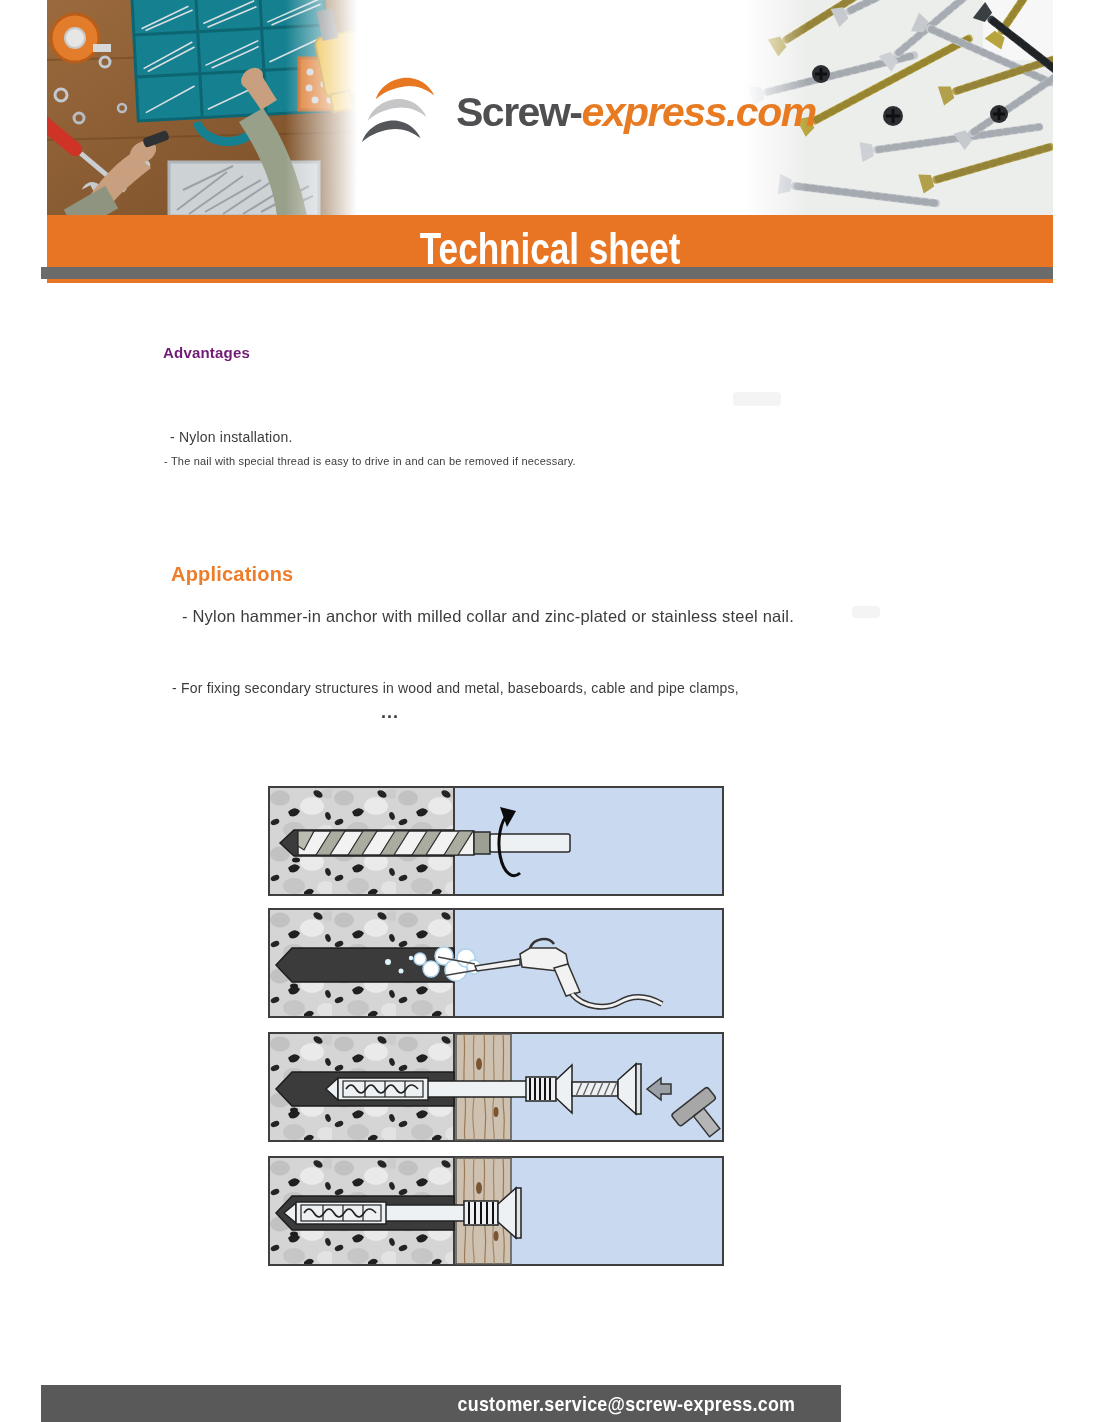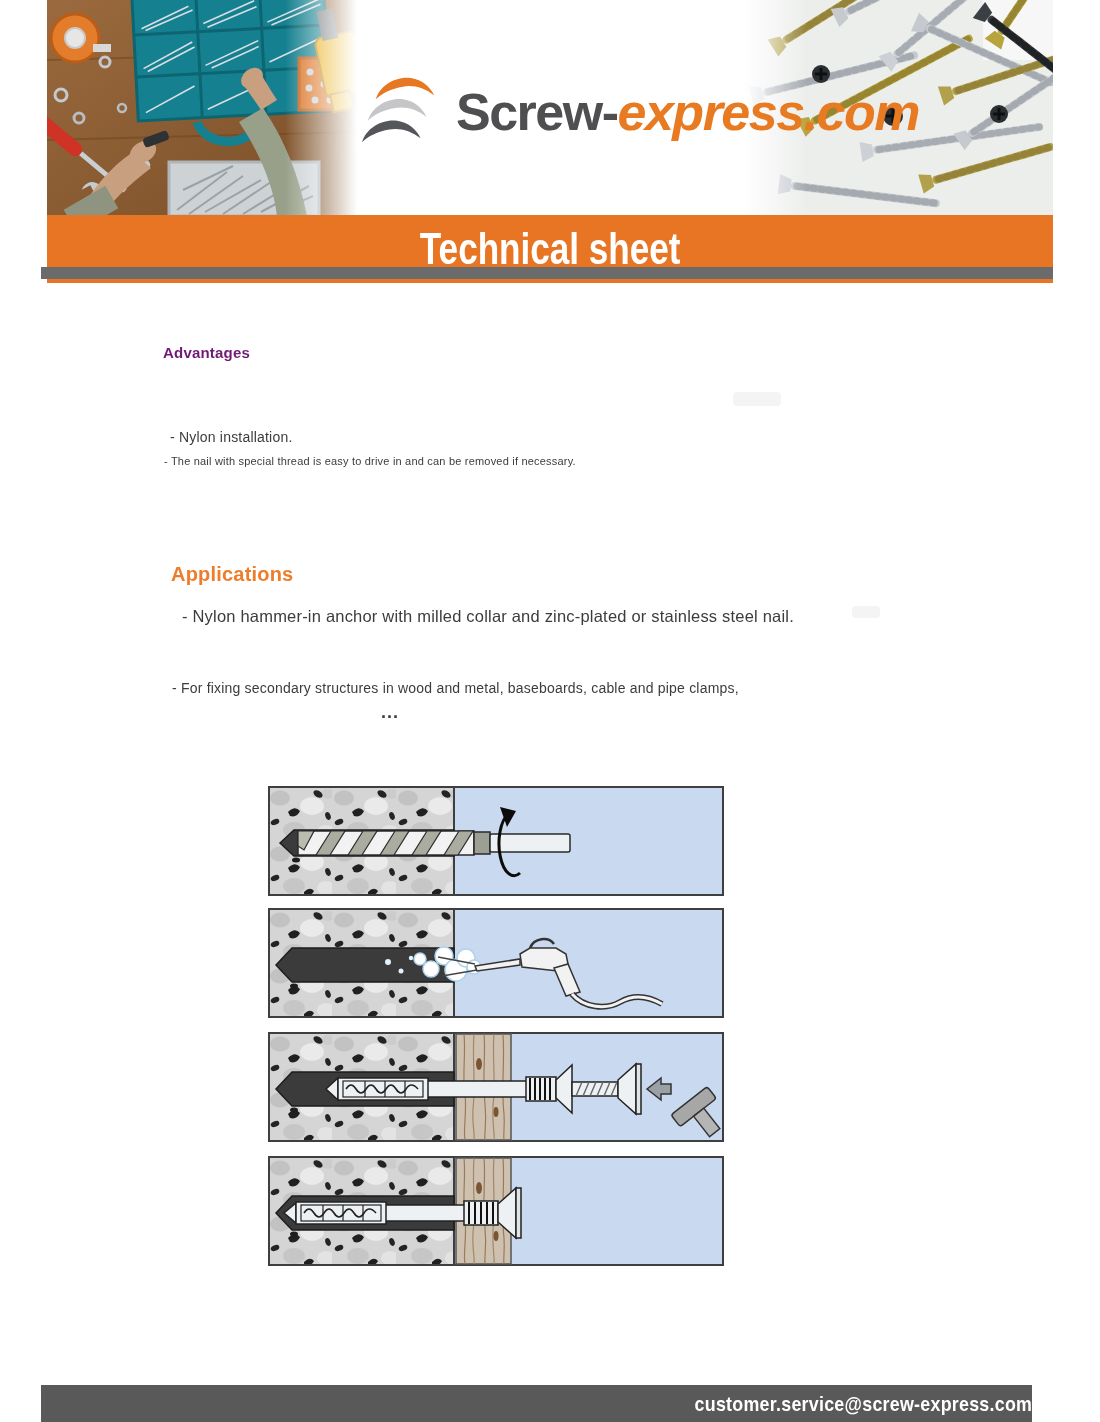--- a/index.html
+++ b/index.html
@@ -5,21 +5,21 @@
   html,body{margin:0;padding:0;background:#e9e9e9;}
   #page{
     position:relative;width:1100px;height:1422px;margin:0 auto;background:#ffffff;
     font-family:"Liberation Sans",sans-serif;overflow:hidden;
   }
   
   .photo{position:absolute;top:0;width:310px;height:215px;}
   .photo-left{left:47px;}
   .photo-right{left:743px;}
   .logo{position:absolute;left:360px;top:70px;height:84px;display:flex;align-items:center;gap:8px;}
-  .logo-text{font-size:52px;font-weight:bold;letter-spacing:-1.5px;white-space:nowrap;}
+  .logo-text{font-size:41px;font-weight:bold;letter-spacing:-1.5px;white-space:nowrap;}
   .logo-text .t1{color:#4f4f52;}
   .logo-text .t2{color:#e87a22;font-style:italic;}
   
   .banner{position:absolute;left:47px;top:215px;width:1006px;height:68px;background:#e87524;
           display:flex;align-items:center;justify-content:center;}
   .banner-title{color:#ffffff;font-size:45px;font-weight:bold;letter-spacing:0;
                 transform:scaleX(0.78);white-space:nowrap;}
   .banner-shadow{position:absolute;left:41px;top:267px;width:1012px;height:12px;background:#6b6b6b;}
   
   .txt{position:absolute;color:#3c3c3c;white-space:nowrap;letter-spacing:0.2px;}
@@ -31,22 +31,22 @@
   .app-i0{left:182px;top:607px;font-size:16.5px;}
   .app-i1{left:172px;top:680px;font-size:14px;}
   .app-i2{left:381px;top:702px;font-size:18px;font-weight:bold;letter-spacing:1px;}
   .smudge{position:absolute;background:#f4f4f4;border-radius:4px;}
   .smudge1{left:733px;top:392px;width:48px;height:14px;}
   .smudge2{left:852px;top:606px;width:28px;height:12px;}
   
   .panel{position:absolute;left:268px;width:456px;height:110px;}
   .p1{top:786px;} .p2{top:908px;} .p3{top:1032px;} .p4{top:1156px;}
   
-  .footer-bar{position:absolute;left:41px;top:1385px;width:991px;height:37px;background:#595959;
-              display:flex;align-items:center;justify-content:flex-end;box-sizing:border-box;}
+  .footer-bar{position:absolute;left:41px;top:1385px;width:800px;height:37px;background:#595959;
+              display:flex;align-items:center;justify-content:flex-end;padding-right:46px;box-sizing:border-box;}
   .footer-email{color:#ffffff;font-size:21px;font-weight:bold;transform:scaleX(0.85);
                 transform-origin:right center;white-space:nowrap;letter-spacing:0.3px;}
   svg{display:block;}
 </style>
 </head>
 <body>
 
 <div id="page">
 
   <svg width="0" height="0" style="position:absolute" aria-hidden="true">

